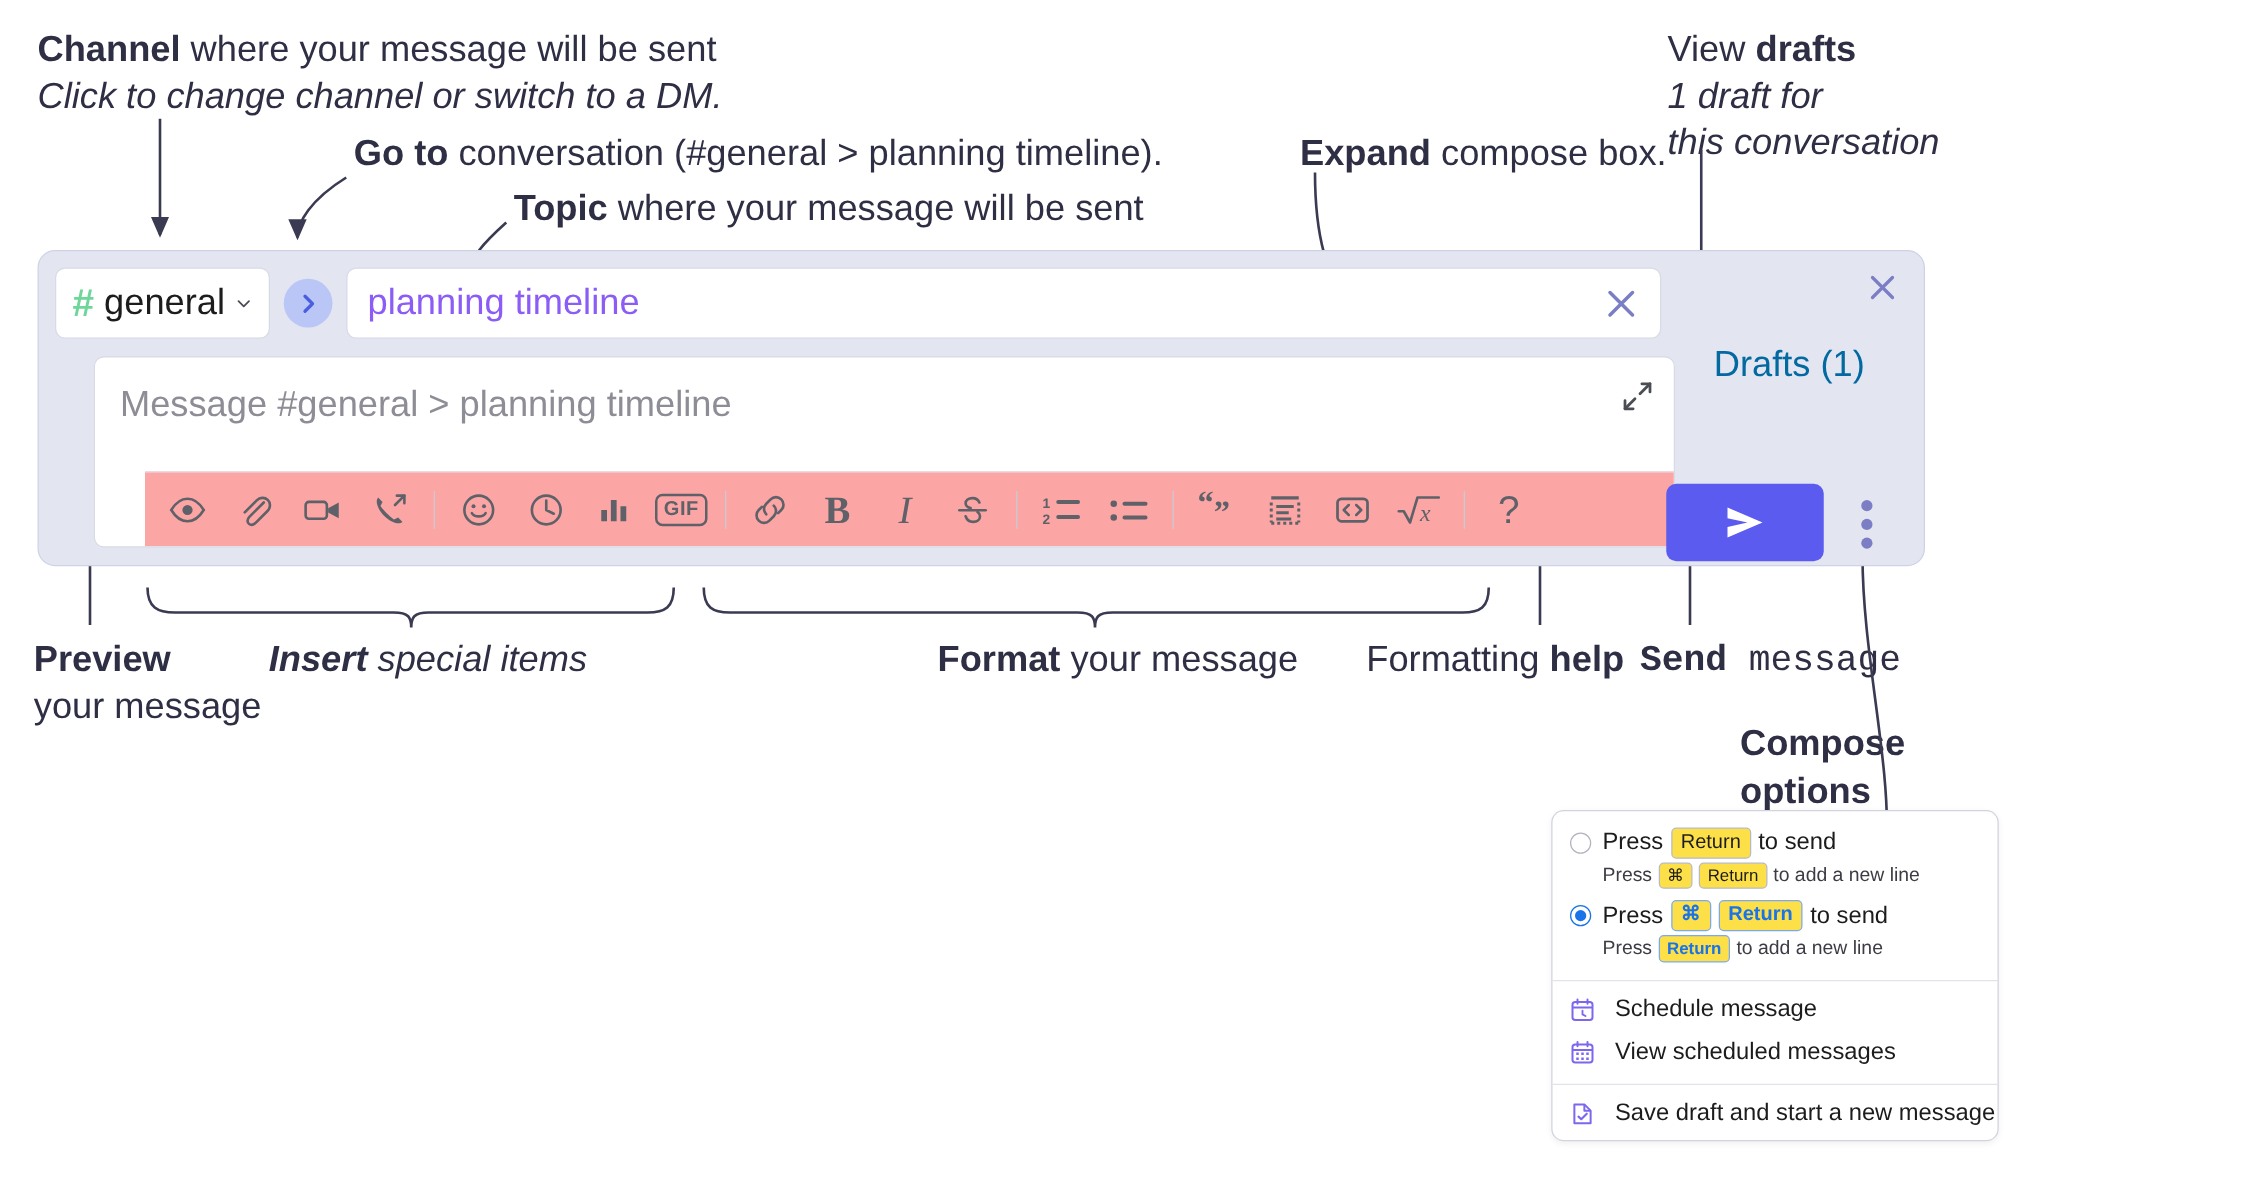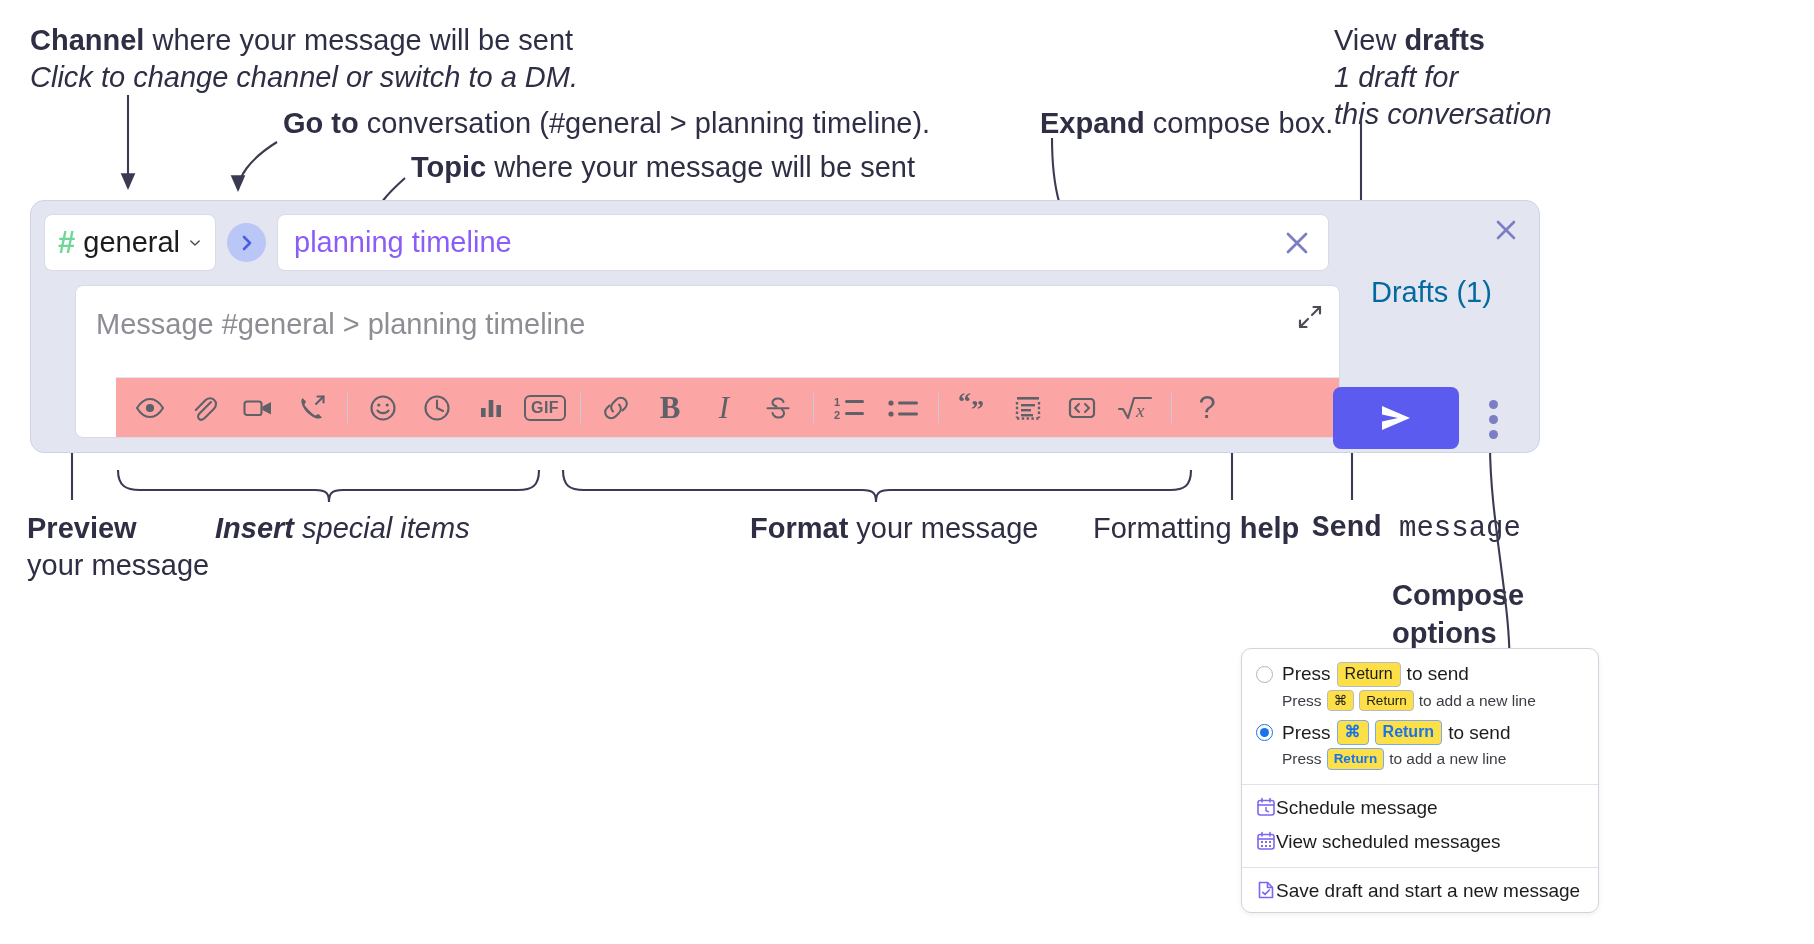--- a/index.html
+++ b/index.html
@@ -299,21 +299,22 @@
     font-weight: 700;
   }
   .opt-sub .key.blue { font-weight: 700; }
   .menu-sep {
     height: 1px;
     background: #e2e3e9;
     margin: 8px 0 6px 0;
   }
   .menu-item {
     display: flex;
-    gap: 0;
+    align-items: center;
+    gap: 16px;
     padding: 6px 14px;
     font-size: 19px;
     color: #1d1c1d;
     cursor: pointer;
     white-space: nowrap;
   }
   .menu-item svg { flex: none; }
 </style>
 </head>
 <body>

